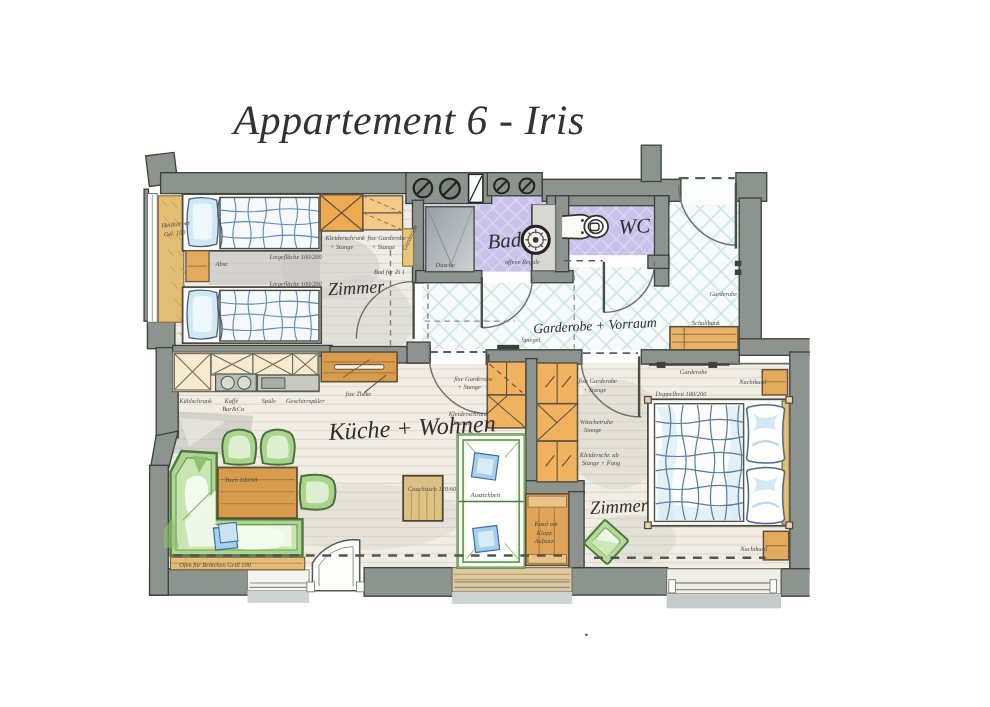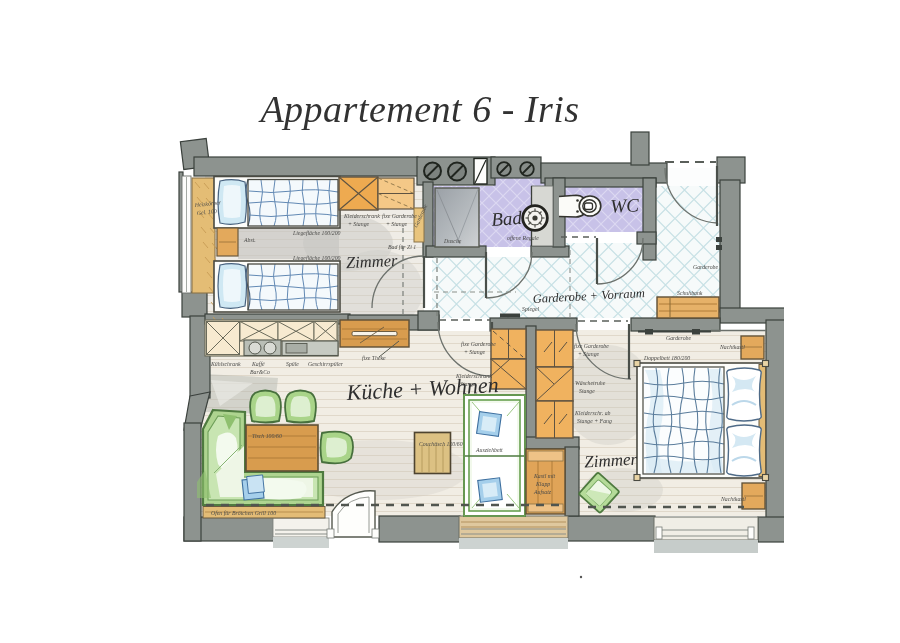--- a/index.html
+++ b/index.html
@@ -1,16 +1,16 @@
 <!DOCTYPE html>
 <html><head>
 <meta charset="utf-8">
 <style>
   html,body{margin:0;padding:0;background:#ffffff;}
-  .wrap{width:736px;height:643px;position:relative;background:#ffffff;overflow:hidden;margin-left:48px;}
+  .wrap{width:736px;height:643px;position:relative;background:#ffffff;overflow:hidden;}
   svg{display:block;}
   text{font-family:"Liberation Serif", serif;}
 </style>
 </head>
 <body>
 <div class="wrap">
 <svg width="900" height="643" viewBox="0 0 900 643">
 <defs>
   <pattern id="planks" width="10" height="8" patternUnits="userSpaceOnUse">
     <rect width="10" height="8" fill="#f1ede4"></rect>

